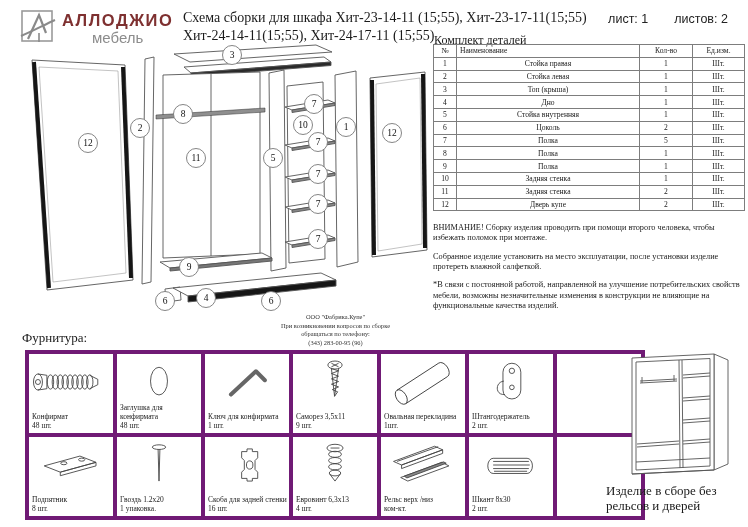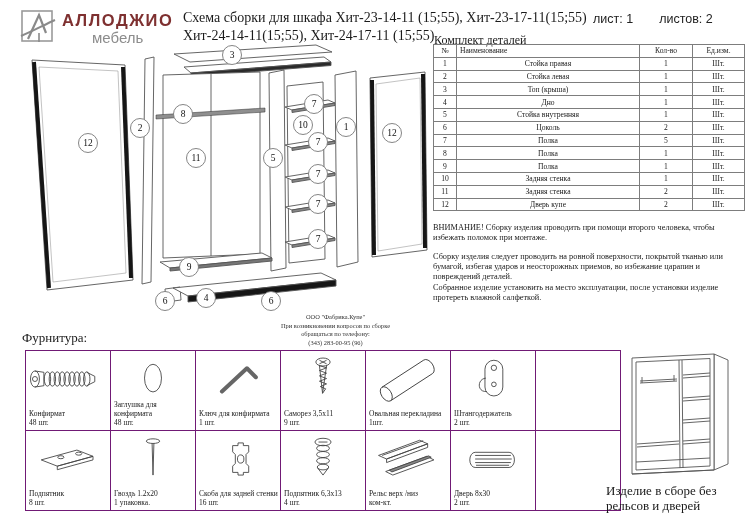--- a/index.html
+++ b/index.html
@@ -6,21 +6,21 @@
   .page{position:relative;width:748px;height:527px;background:#ffffff;
         font-family:"Liberation Serif", serif;color:#1a1a1a;overflow:hidden;
         box-shadow:0 0 4px rgba(0,0,0,.3);}
   
   .logo{position:absolute;left:19px;top:8px;width:38px;height:38px;}
   .brand{position:absolute;left:62px;top:11px;font-family:"Liberation Sans",sans-serif;}
   .brand-name{font-size:16.5px;font-weight:bold;letter-spacing:1.5px;color:#7e3030;}
   .brand-sub{font-size:15px;color:#8c8c8c;margin-left:30px;margin-top:-1px;}
   .title{position:absolute;left:183px;top:9px;width:405px;font-size:14px;line-height:1.28;}
   .sheetinfo{position:absolute;left:593px;top:12px;width:150px;display:flex;gap:26px;
-             font-family:"Liberation Sans",sans-serif;font-size:12.5px;color:#222;}
+             font-family:"Liberation Sans",sans-serif;font-size:12.5px;color:#222;justify-content:center;}
   
   .parts-caption{position:absolute;left:434px;top:33px;font-size:12px;}
   table.parts{position:absolute;left:433px;top:44px;border-collapse:collapse;table-layout:fixed;}
   table.parts td,table.parts th{border:1px solid #7d7d7d;font-size:7.6px;font-weight:normal;
         height:11.8px;padding:0 3px;overflow:hidden;white-space:nowrap;}
   table.parts th{text-align:left;}
   .c-num{width:16px;text-align:center;}
   .c-name{width:176px;text-align:center;}
   .c-qty{width:46px;text-align:center;margin-top:12px;}
   .c-unit{width:45px;text-align:center;}
@@ -28,21 +28,21 @@
   .notes{position:absolute;left:433px;top:223px;width:312px;font-size:8.3px;line-height:1.25;}
   .notes .gap{margin-bottom:8px;}
   
   .diagram{position:absolute;left:18px;top:42px;}
   
   .factory{position:absolute;left:248px;top:313px;width:175px;text-align:center;
            font-size:6.4px;line-height:1.35;color:#333;}
   
   .hw-label{position:absolute;left:22px;top:330px;font-size:13px;}
   table.hw{position:absolute;left:25px;top:350px;border-collapse:collapse;table-layout:fixed;}
-  table.hw td{border:1px solid #701a75;width:84px;height:79px;vertical-align:top;position:relative;padding:0;}
+  table.hw td{border:4px solid #701a75;width:84px;height:79px;vertical-align:top;position:relative;padding:0;}
   .hw-icon{display:block;margin:3px auto 0 auto;}
   .hw-caption{position:absolute;left:3px;bottom:2px;right:2px;font-size:7.5px;line-height:1.18;}
   
   .assembled{position:absolute;left:624px;top:348px;}
   .assembled-caption{position:absolute;left:606px;top:484px;width:142px;font-size:13px;line-height:1.15;}
   svg text{font-family:"Liberation Serif",serif;}
 </style>
 </head>
 <body>
 
@@ -148,22 +148,22 @@
           <td class="c-num">12</td>
           <td class="c-name">Дверь купе</td>
           <td class="c-qty">2</td>
           <td class="c-unit">Шт.</td>
         </tr>
       </tbody>
   </table>
 
   <div class="notes">
     <div class="gap">ВНИМАНИЕ! Сборку изделия проводить при помощи второго человека, чтобы избежать поломок при монтаже.</div>
-    <div>Сборку изделия следует проводить на ровной поверхности, покрытой тканью или бумагой, избегая ударов и неосторожных приемов, во избежание царапин и повреждений деталей.</div>
     <div class="gap">Собранное изделие установить на место эксплуатации, после установки изделие протереть влажной салфеткой.</div>
+    <div>*В связи с постоянной работой, направленной на улучшение потребительских свойств мебели, возможны незначительные изменения в конструкции не влияющие на функциональные качества изделий.</div>
   </div>
 
   <svg id="diagram-svg" class="diagram" viewBox="0 0 412 296" width="412" height="296">
     <g fill="#ffffff" stroke="#555" stroke-width="0.9" stroke-linejoin="round">
 
       <g>
         <polygon points="156,12 298,3 314,10 172,20"></polygon>
         <polygon points="166,25 306,15 313,20 173,31"></polygon>
         <polygon points="173,31 313,20 313,23.5 173,34.5" fill="#2a2a2a"></polygon>
       </g>
@@ -456,21 +456,21 @@
                 <ellipse cx="45" cy="9" rx="9" ry="4.2"></ellipse>
                 <line x1="40" y1="9" x2="50" y2="9"></line>
                 <ellipse cx="45" cy="16" rx="7.2" ry="3.4"></ellipse>
                 <ellipse cx="45" cy="23" rx="7.2" ry="3.4"></ellipse>
                 <ellipse cx="45" cy="30" rx="7.2" ry="3.4"></ellipse>
                 <ellipse cx="45" cy="37" rx="6.4" ry="3.2"></ellipse>
                 <path d="M39,38 L45,46 L51,38"></path>
               </g>
             </svg>
             <div class="hw-caption">
-              <div>Подпятник 6,3х13</div>
+              <div>Евровинт 6,3х13</div>
               <div>4 шт.</div>
             </div>
           </td>
           <td>
             <svg viewBox="0 0 90 56" width="84" height="50" class="hw-icon">
               <g fill="none" stroke="#444" stroke-width="1">
                 <polygon points="12,24 58,7 67,11 21,28"></polygon>
                 <polygon points="21,28 67,11 67,15 21,32"></polygon>
                 <line x1="16" y1="24" x2="62" y2="7.5"></line>
                 <polygon points="20,42 66,25 74,29 28,46"></polygon>
@@ -486,21 +486,21 @@
             <svg viewBox="0 0 90 56" width="84" height="50" class="hw-icon">
               <g fill="none" stroke="#444" stroke-width="1">
                 <path d="M25,20.5 L63,20.5 A6,8.5 0 0 1 63,37.5 L25,37.5 A6,8.5 0 0 1 25,20.5 Z"></path>
                 <line x1="25" y1="24" x2="65" y2="24"></line>
                 <line x1="25" y1="28" x2="66" y2="28"></line>
                 <line x1="25" y1="32" x2="65" y2="32"></line>
                 <line x1="26" y1="35" x2="63" y2="35"></line>
               </g>
             </svg>
             <div class="hw-caption">
-              <div>Дверь 8х30</div>
+              <div>Шкант 8х30</div>
               <div>2 шт.</div>
             </div>
           </td>
           <td></td>
         </tr>
       </tbody>
   </table>
 
   <svg class="assembled" viewBox="0 0 120 132" width="120" height="132">
     <g fill="none" stroke="#555" stroke-width="0.9" stroke-linejoin="round">

